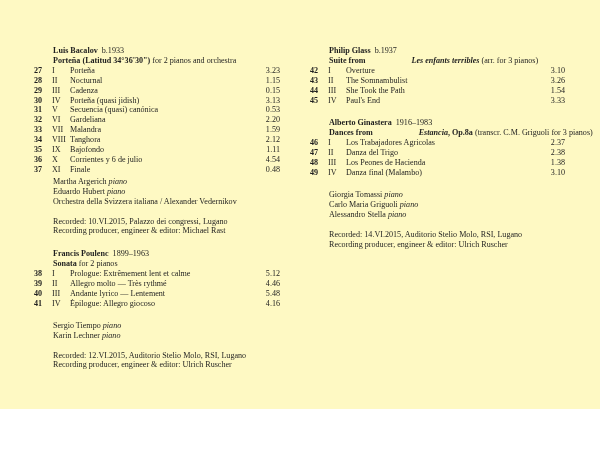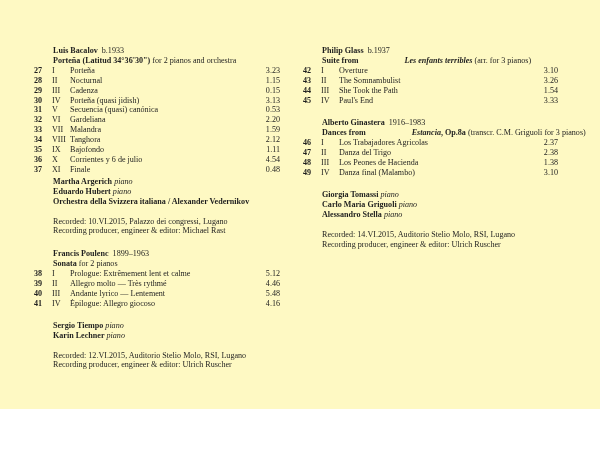--- a/index.html
+++ b/index.html
@@ -3,42 +3,42 @@
 <meta charset="utf-8">
 <style>
   html,body { margin:0; padding:0; background:#ffffff; }
   .page {
     position:relative; width:600px; height:409px; background:#fef9c3;
     font-family:"Liberation Serif", serif; color:#1e1e1e;
     -webkit-font-smoothing:antialiased;
   }
   .col { position:absolute; top:46px; font-size:8.1px; line-height:9.9px; }
   .col-left  { left:28px;  width:252px; }
-  .col-right { left:297px; width:261px; }
+  .col-right { left:304px; width:261px; }
 
   .section + .section { margin-top:13px; }
 
   .heading { margin-left:25px; white-space:nowrap; }
   .heading .name { font-weight:bold; }
   .heading .dates { font-weight:normal; }
 
   .work { margin-left:25px; white-space:nowrap; }
   .seg-b  { font-weight:bold; }
   .seg-bi { font-weight:bold; font-style:italic;margin-left:44px; }
   .seg-r  { font-weight:normal;text-align:right; }
 
   .track-row { display:flex; }
   .tnum   { width:14px; text-align:right; font-weight:bold; }
   .troman { width:28px; padding-left:10px; box-sizing:border-box; }
   .ttitle { flex:1; white-space:nowrap; overflow:hidden; }
   .ttime  { width:30px; text-align:right; }
 
   .performers { margin-left:25px; margin-top:2px; }
   .performers.gapped { margin-top:12px; }
-  .performer .pname { font-weight:bold; }
+  .performer .pname { font-weight:normal; }
   .performer .prole { font-style:italic; }
 
   .notes { margin-left:25px; margin-top:10px; }
 
   .page-number {
     position:absolute; left:0; right:0; top:412px;
     text-align:center; font-size:8.5px; color:#444;
   }
 </style>
 </head>

